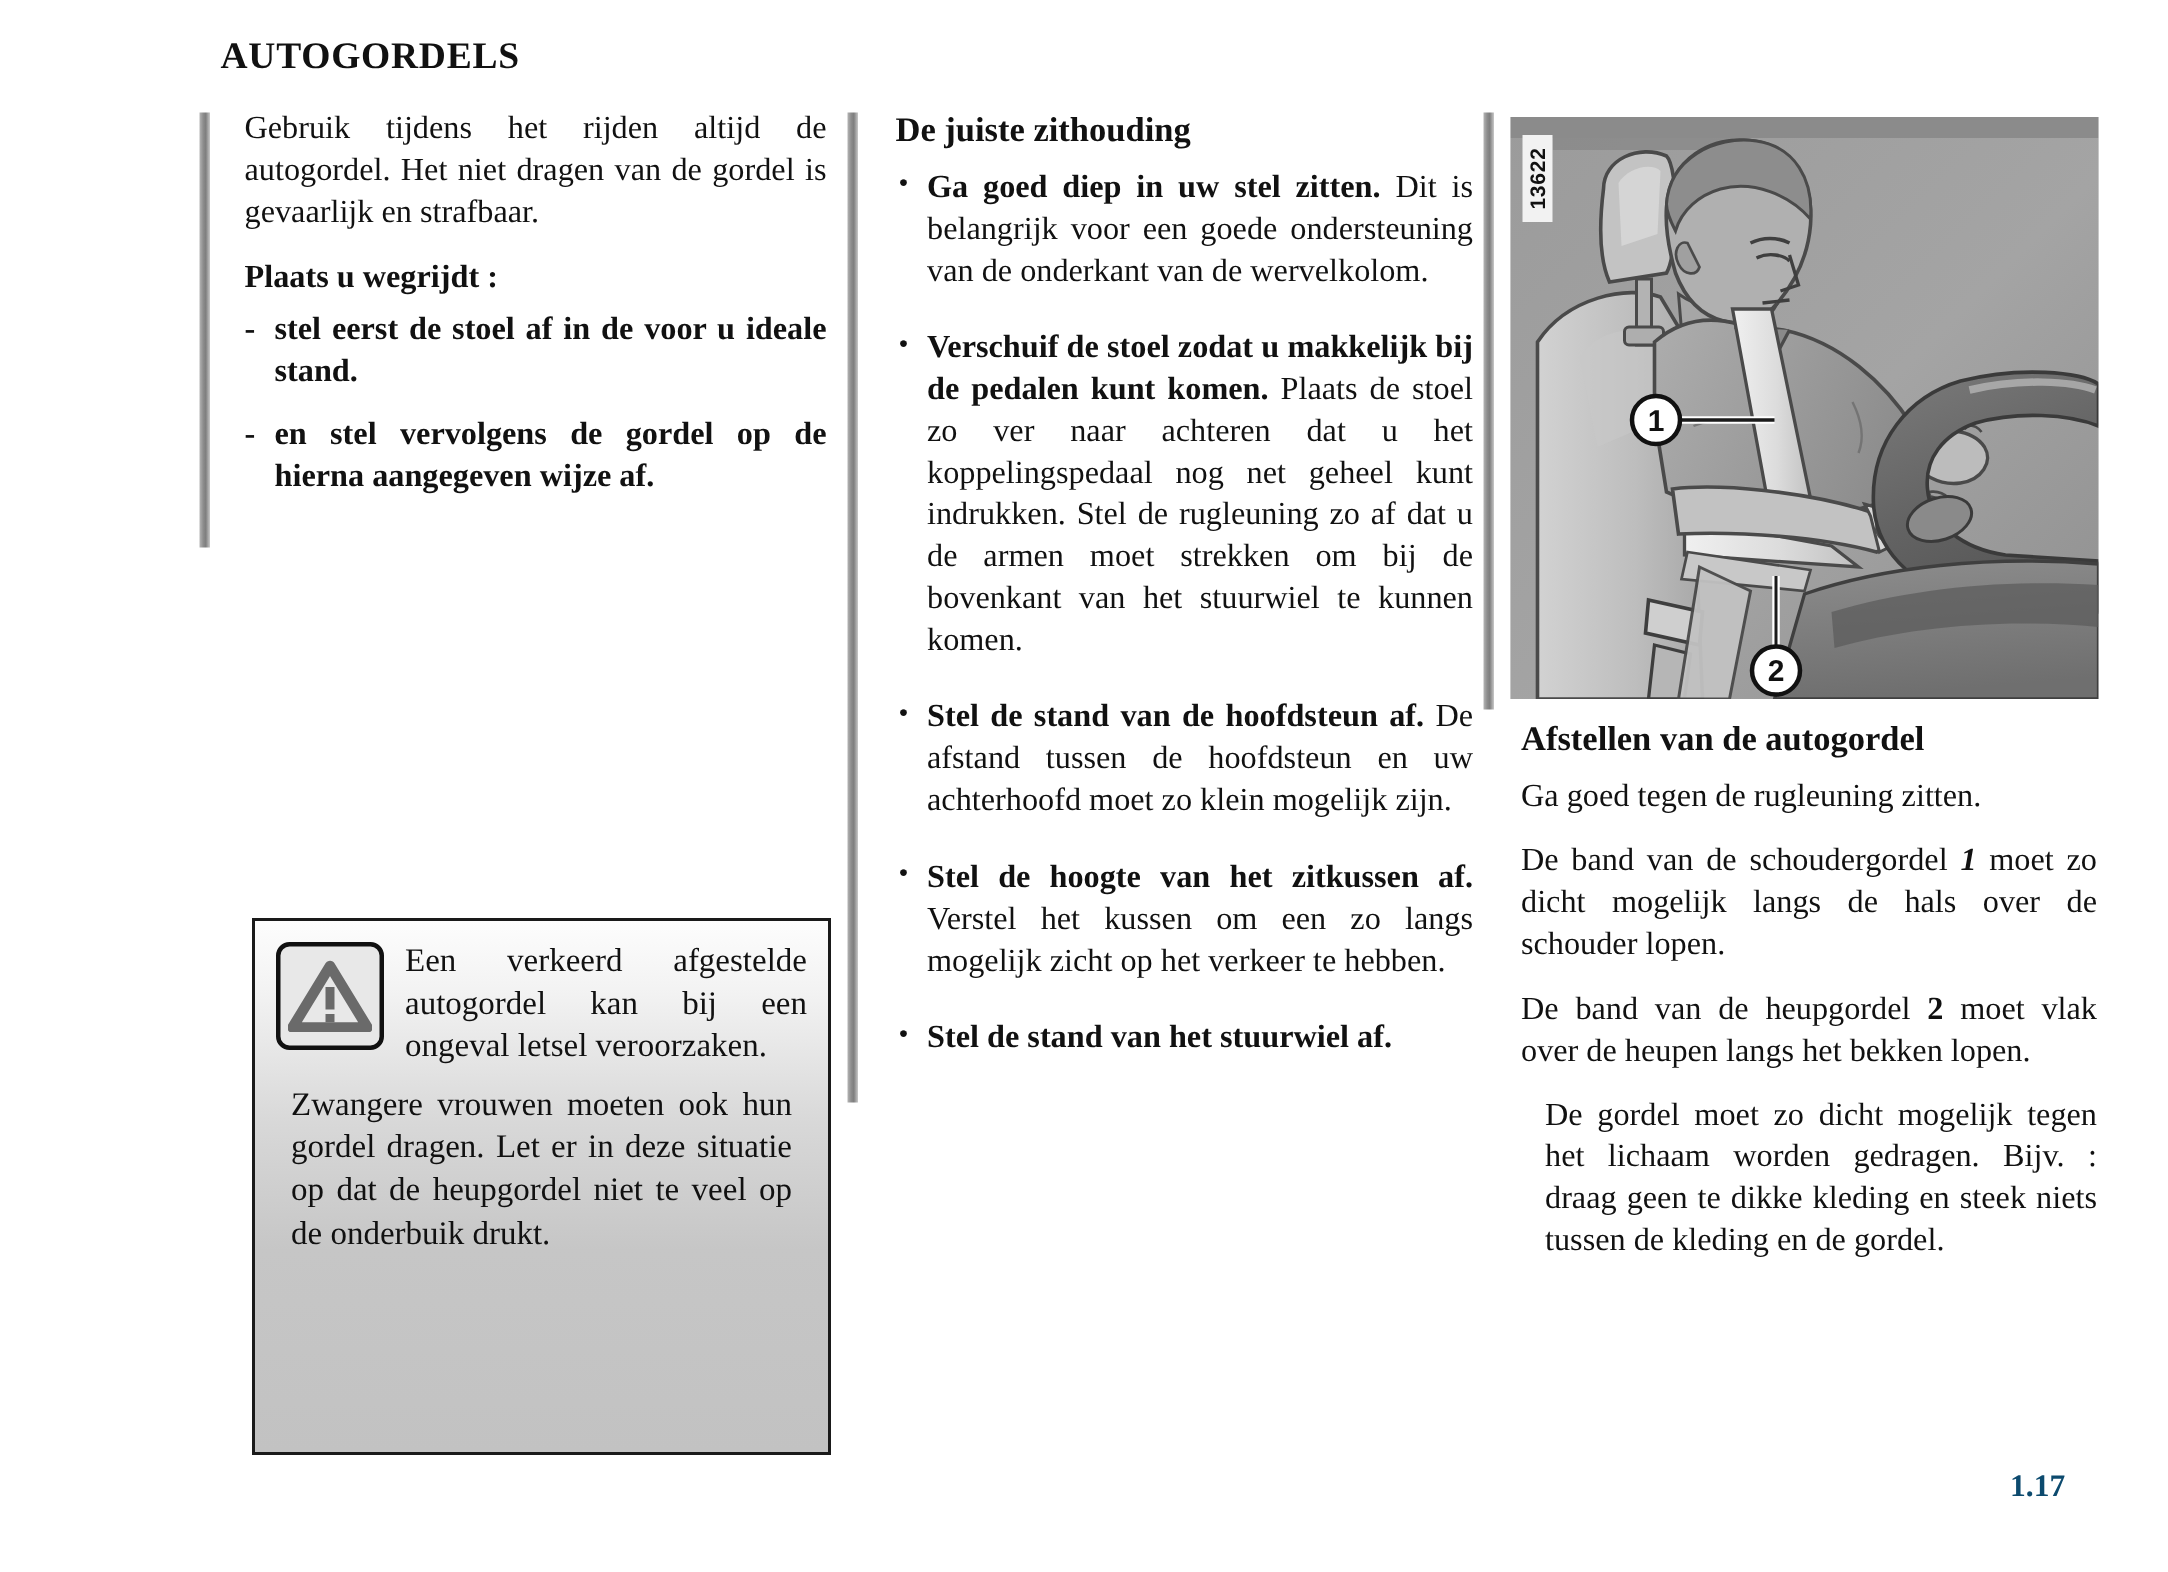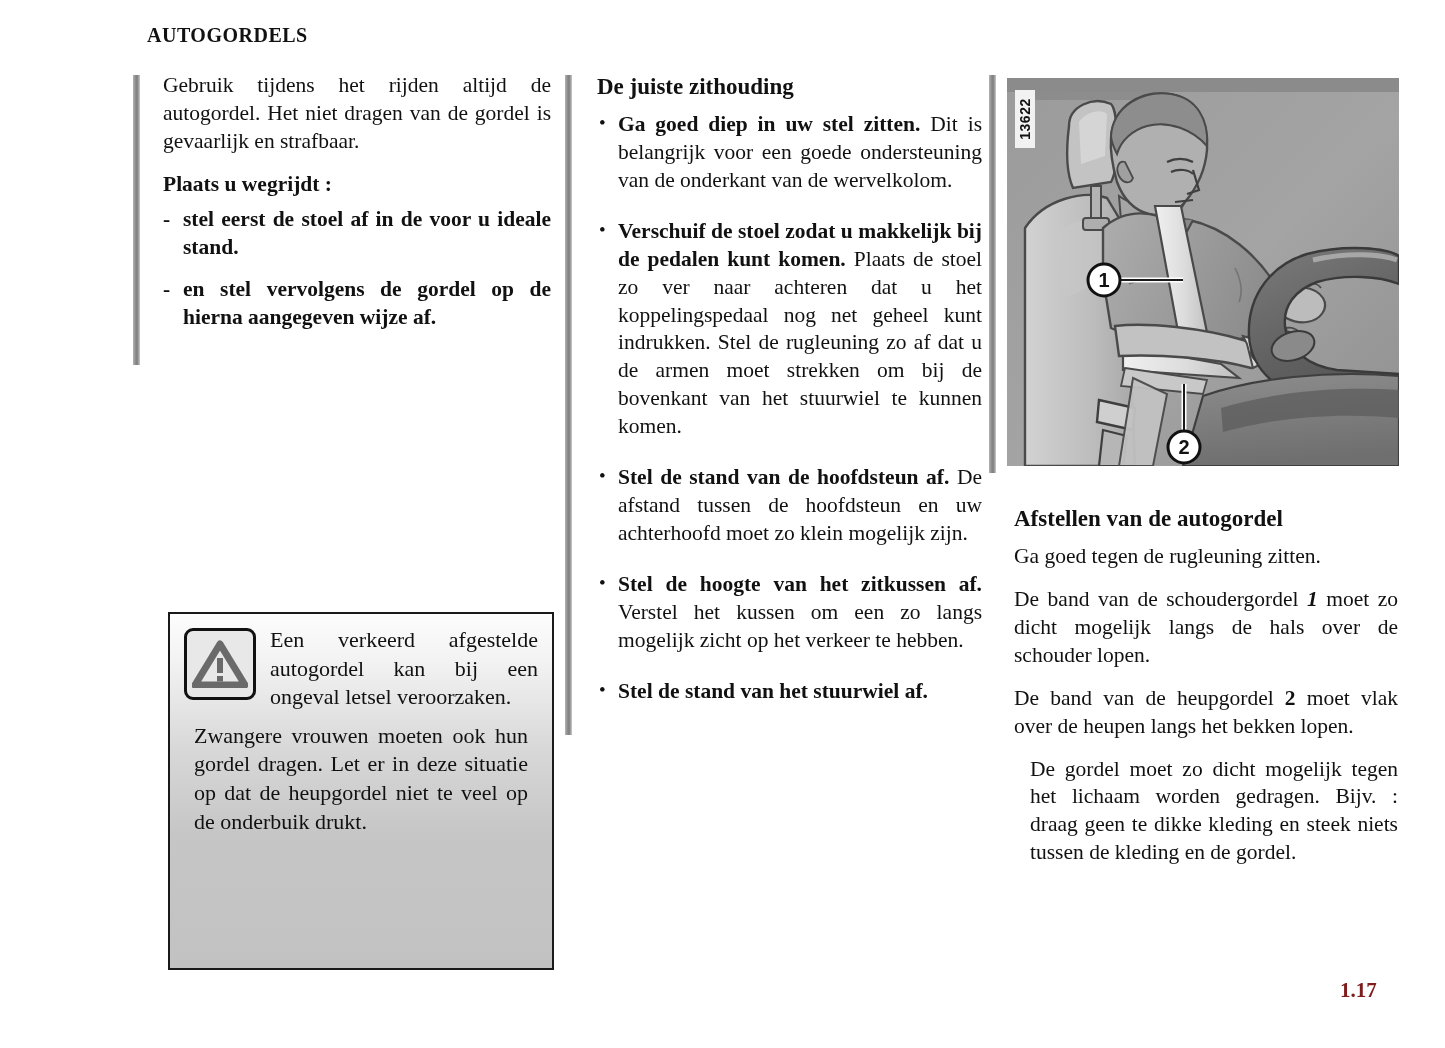--- a/index.html
+++ b/index.html
@@ -15,21 +15,21 @@
     font-family: "Liberation Serif", "DejaVu Serif", serif;
     color: #111111;
     overflow: hidden;
   }
 
   
   .page-title {
     position: absolute;
     left: 147px;
     top: 24px;
-    font-size: 20px;
+    font-size: 25px;
     font-weight: bold;
     letter-spacing: 0.5px;
     color: #111;
     white-space: nowrap;
   }
 
   
   .vrule {
     position: absolute;
     width: 7px;
@@ -40,21 +40,21 @@
   .vrule-3 { left: 989px; top: 75px;  height: 398px; }
 
   
   .col {
     position: absolute;
     font-size: 21.5px;
     line-height: 1.30;
   }
   .col-left   { left: 163px;  top: 72px;  width: 388px; }
   .col-mid    { left: 597px;  top: 72px;  width: 385px; }
-  .col-right  { left: 1014px; top: 504px; width: 384px; }
+  .col-right  { left: 1014px; top: 478px; width: 384px; }
 
   p.para {
     margin: 0 0 15px 0;
     text-align: justify;
     text-justify: inter-word;
     hyphens: manual;
   }
   p.para:last-child { margin-bottom: 0; margin-left: 16px; }
 
   .sec-head {
@@ -177,21 +177,21 @@
     white-space: nowrap;
   }
 
   
   .page-num {
     position: absolute;
     left: 1340px;
     top: 978px;
     font-size: 21px;
     font-weight: bold;
-    color: #7f1d1d;
+    color: #0c4a6e;
   }
 </style>
 </head>
 <body>
 
 <div class="page">
 
   <div class="page-title">AUTOGORDELS</div>
 
   <div class="vrule vrule-1"></div>

